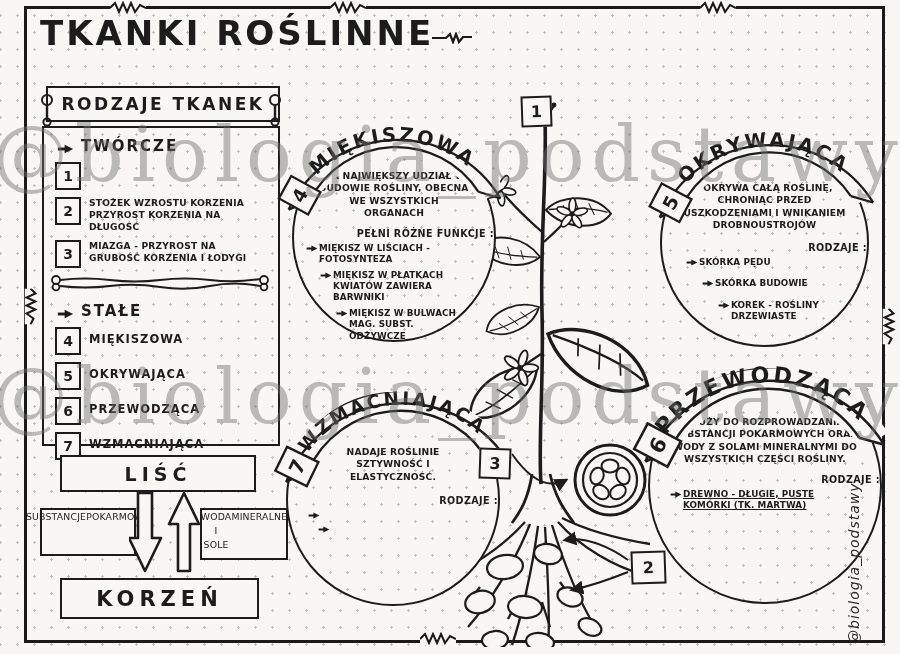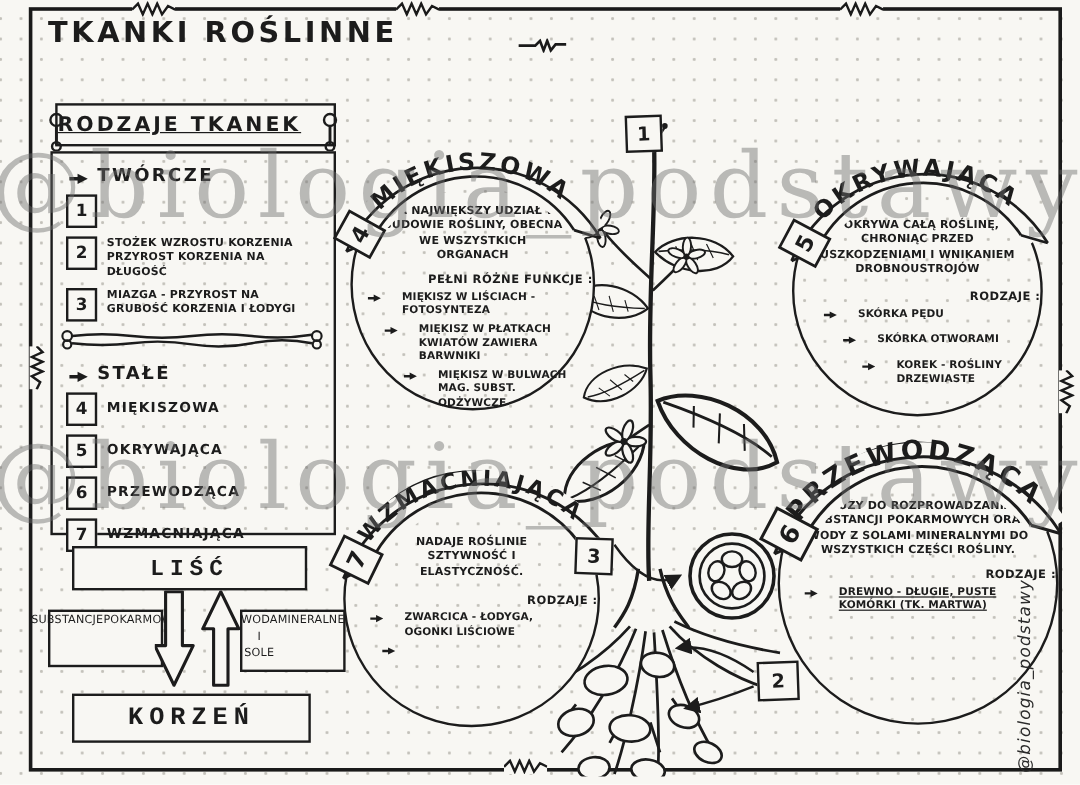--- a/index.html
+++ b/index.html
@@ -5,61 +5,61 @@
   html,body{margin:0;padding:0;}
   .page{
     position:relative; width:900px; height:654px; overflow:hidden;
     background:#f8f7f3;
     background-image:radial-gradient(#c3c1ba 1.05px, transparent 1.35px);
     background-size:17px 17px; background-position:9px 7px;
     font-family:"DejaVu Sans", sans-serif; color:#1c1c1c;
   }
   .frame{position:absolute; left:24px; top:6px; right:15px; bottom:11px; border:3px solid #1a1a1a; pointer-events:none;}
   .squig{position:absolute; z-index:1;}
-  .title{position:absolute; left:40px; top:13px; font-size:24px; font-weight:800; letter-spacing:3px; white-space:nowrap;}
+  .title{position:absolute; left:40px; top:13px; font-size:34px; font-weight:800; letter-spacing:3px; white-space:nowrap;}
   .title-dash{position:absolute; left:432px; top:32px;}
 
   
   .wm{position:absolute; left:-8px; width:920px; font-family:"DejaVu Serif", serif; font-size:76px;
       letter-spacing:7px; color:rgba(108,108,108,0.45); white-space:nowrap; z-index:50; pointer-events:none;}
   .wm1{top:110px;} .wm2{top:352px;}
   .vcredit{position:absolute; left:846px; top:424px; height:220px; writing-mode:vertical-rl; transform:rotate(180deg);
       font-size:14px; font-style:italic; letter-spacing:1px; color:#2a2a2a; z-index:40;}
 
   
   .hdr-scroll{position:absolute; left:46px; top:86px; width:230px; height:32px; border:2.6px solid #1c1c1c;
-      display:flex; align-items:center; font-size:17px; font-weight:800; letter-spacing:2.5px; background:#f8f7f3; z-index:3;text-decoration:underline;}
+      display:flex; align-items:center; justify-content:center; font-size:17px; font-weight:800; letter-spacing:2.5px; background:#f8f7f3; z-index:3;}
   .curl{position:absolute; z-index:4;}
   .side-box{position:absolute; left:42px; top:126px; width:238px; height:320px; border:2.6px solid #1c1c1c; padding:5px 7px; box-sizing:border-box; z-index:2;}
   .grp-label{display:flex; align-items:flex-end; gap:7px; font-size:15px; font-weight:800; letter-spacing:2px; margin:4px 0 2px 6px;}
   .srow{display:flex; gap:8px; align-items:flex-start; margin:7px 0 0 4px;}
   .numbox{width:22px; height:24px; border:2.3px solid #1c1c1c; display:flex; align-items:center; justify-content:center;
       font-size:14px; font-weight:800; flex-shrink:0; background:#f8f7f3;}
   .stxt{font-size:9.1px; font-weight:600; line-height:1.3; letter-spacing:.2px; padding-top:1px;}
   .sl{display:block;}
   .stxt2{font-size:11.5px; font-weight:700; letter-spacing:1px; padding-top:5px;}
   .divider{margin:6px 0 2px -2px;}
 
   
-  .flowbox{position:absolute; border:2.6px solid #1c1c1c; background:#f8f7f3; display:flex; align-items:center; justify-content:center; font-weight:800; z-index:2;font-family:Liberation Mono, monospace;}
+  .flowbox{position:absolute; border:2.6px solid #1c1c1c; background:#f8f7f3; display:flex; align-items:center; justify-content:center; font-weight:800; z-index:2;}
   .leafbox{left:60px; top:455px; width:192px; height:33px; font-size:19px; letter-spacing:5px;}
   .rootbox{left:60px; top:578px; width:195px; height:37px; font-size:21px; letter-spacing:5px;}
   .lblbox{position:absolute; border:2.3px solid #1c1c1c; background:#f8f7f3; font-size:9.3px; font-weight:400;
       text-align:center; line-height:1.5; display:flex; flex-direction:row; justify-content:center; z-index:2; letter-spacing:.2px;}
   .lbl-left{left:40px; top:508px; width:92px; height:44px;}
   .lbl-right{left:200px; top:508px; width:84px; height:48px;}
   .flow-arrows{position:absolute; left:129px; top:492px; z-index:2;}
 
   
   .circle{position:absolute; border:2.7px solid #1c1c1c; border-radius:50%;
       background:#f8f7f3; background-image:radial-gradient(#c3c1ba 1.05px, transparent 1.35px); background-size:17px 17px; z-index:6;}
   .c-body{position:absolute; inset:0; text-align:center;}
   .intro{margin:0 auto; font-size:9.2px; font-weight:600; line-height:1.35; letter-spacing:.15px;}
   .sub{text-align:right; font-size:9.6px; font-weight:700; letter-spacing:.4px;}
-  .brow{display:flex; gap:17px; align-items:flex-start; text-align:left;}
+  .brow{display:flex; gap:1px; align-items:flex-start; text-align:left;}
   .btxt{font-size:8.8px; font-weight:600; line-height:1.3; letter-spacing:.1px;}
   .ar{flex-shrink:0; margin-top:1px;}
   .banner{position:absolute; z-index:7; overflow:visible;}
   .banner-title{font-weight:800; font-size:20px; letter-spacing:2.5px; fill:#1c1c1c;}
   .tagnum{font-weight:800; font-size:19px; fill:#1c1c1c; text-anchor:middle;}
 
   
   .plant{position:absolute; left:420px; top:82px; z-index:4;}
   .marker{position:absolute; border:2.6px solid #1c1c1c; background:#f8f7f3; display:flex; align-items:center; justify-content:center;
       font-size:16px; font-weight:800; z-index:8;}
@@ -339,21 +339,21 @@
             <path d="M1,6 L11,6" stroke="#1c1c1c" stroke-width="3.4"></path>
             <path d="M9,1 L19,6 L9,11 Z" fill="#1c1c1c"></path>
           </svg>
         <span class="btxt">SKÓRKA PĘDU</span>
       </div>
       <div class="brow" style="margin:10px 0 0 40px;">
         <svg class="ar" width="12" height="9" viewBox="0 0 20 12">
             <path d="M1,6 L11,6" stroke="#1c1c1c" stroke-width="3.4"></path>
             <path d="M9,1 L19,6 L9,11 Z" fill="#1c1c1c"></path>
           </svg>
-        <span class="btxt">SKÓRKA OTWORAMI</span>
+        <span class="btxt">SKÓRKA BUDOWIE</span>
       </div>
       <div class="brow" style="margin:10px 0 0 56px;">
         <svg class="ar" width="12" height="9" viewBox="0 0 20 12">
             <path d="M1,6 L11,6" stroke="#1c1c1c" stroke-width="3.4"></path>
             <path d="M9,1 L19,6 L9,11 Z" fill="#1c1c1c"></path>
           </svg>
         <span class="btxt" style="width:96px;">KOREK - ROŚLINY DRZEWIASTE</span>
       </div>
     </div>
   </div>
@@ -398,21 +398,20 @@
 
   <div class="circle" style="left:286px; top:392px; width:210px; height:210px;">
     <div class="c-body">
       <div class="intro" style="padding-top:52px; width:146px;">NADAJE ROŚLINIE SZTYWNOŚĆ I ELASTYCZNOŚĆ.</div>
       <div class="sub" style="margin:12px 0 0 24px;">RODZAJE :</div>
       <div class="brow" style="margin:4px 0 0 20px;">
         <svg class="ar" width="12" height="9" viewBox="0 0 20 12">
             <path d="M1,6 L11,6" stroke="#1c1c1c" stroke-width="3.4"></path>
             <path d="M9,1 L19,6 L9,11 Z" fill="#1c1c1c"></path>
           </svg>
-        <span class="btxt" style="width:150px;">ZWARCICA - ŁODYGA, OGONKI LIŚCIOWE</span>
       </div>
       <div class="brow" style="margin:4px 0 0 30px;">
         <svg class="ar" width="12" height="9" viewBox="0 0 20 12">
             <path d="M1,6 L11,6" stroke="#1c1c1c" stroke-width="3.4"></path>
             <path d="M9,1 L19,6 L9,11 Z" fill="#1c1c1c"></path>
           </svg>
       </div>
     </div>
   </div>
   <svg class="banner" style="left:268px; top:364px; transform:rotate(-6deg);" width="246" height="113" viewBox="0 0 240 110">

